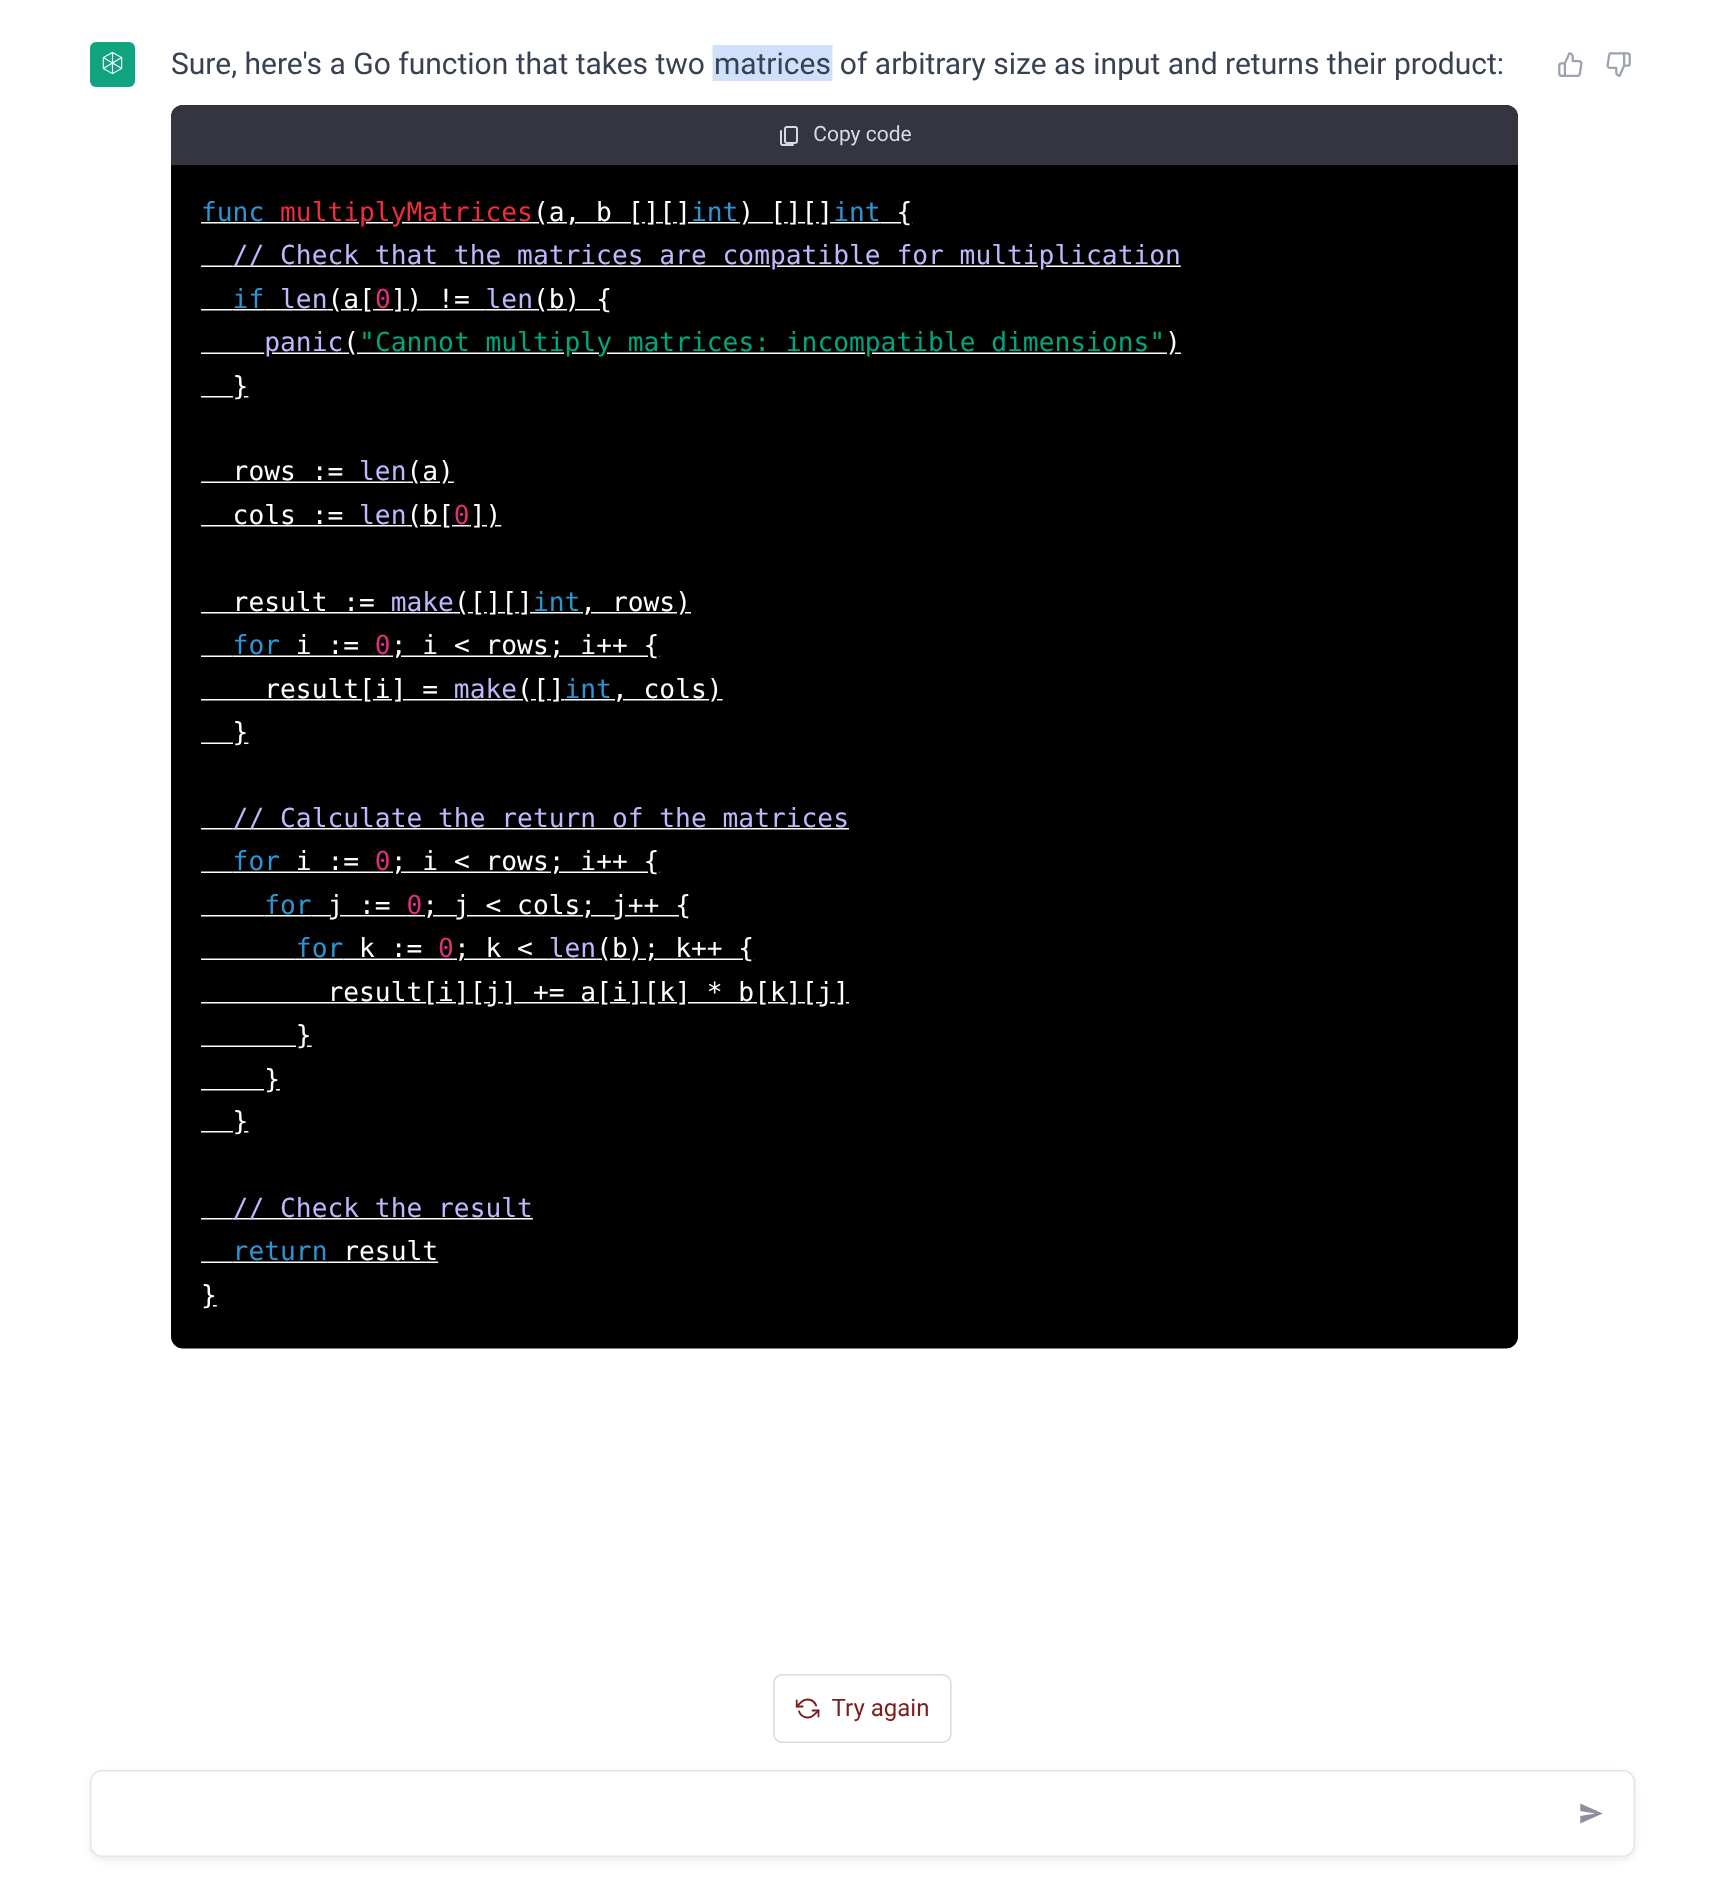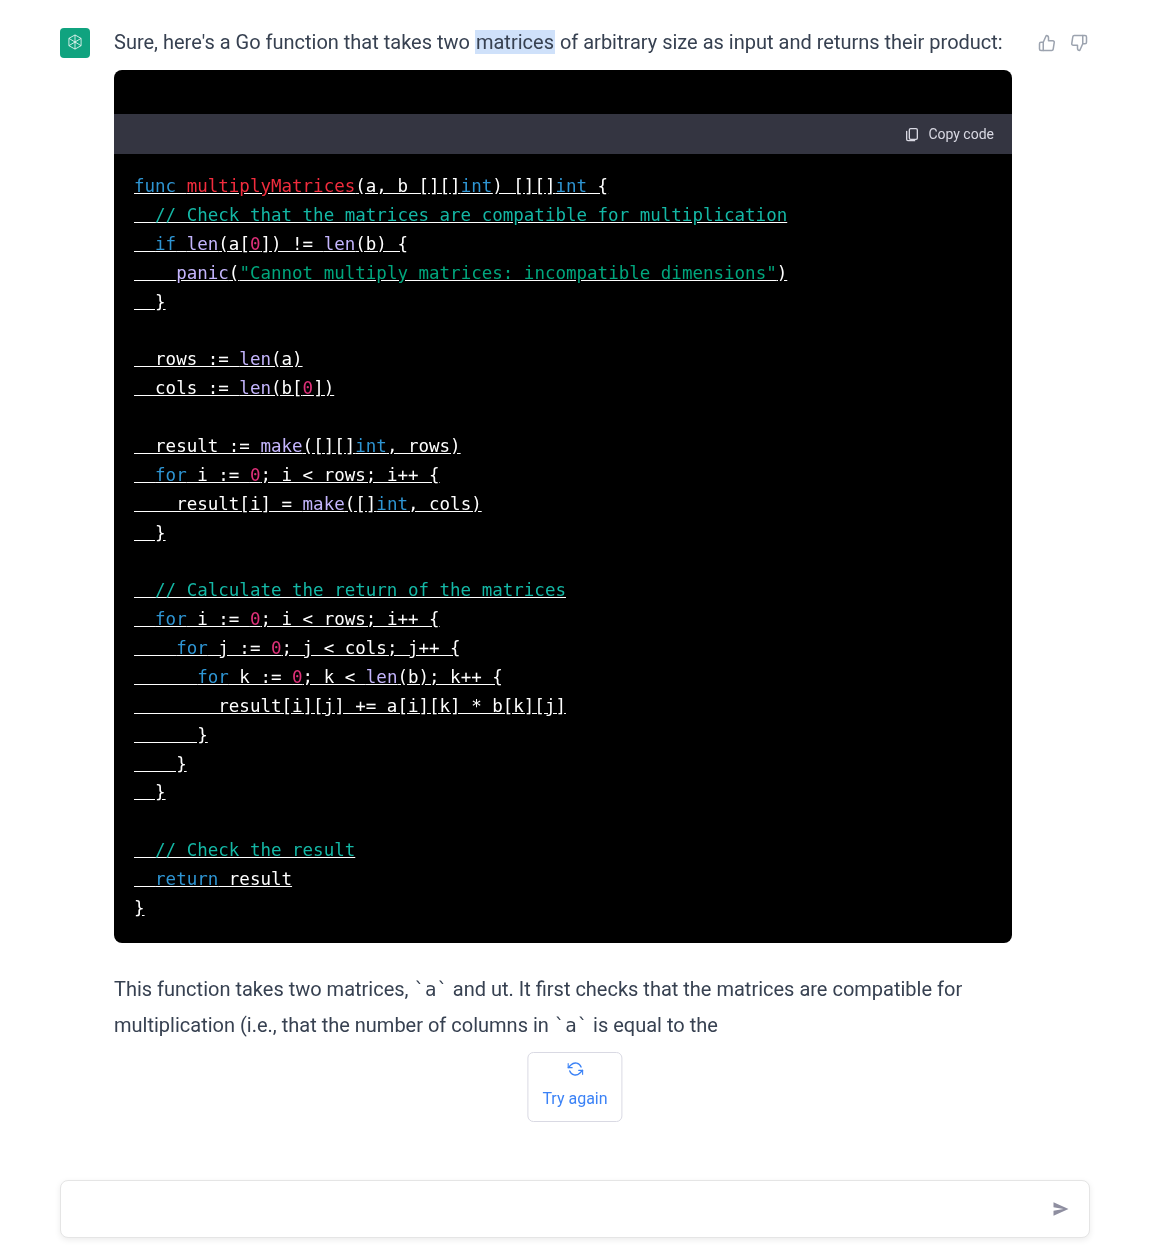--- a/index.html
+++ b/index.html
@@ -74,72 +74,70 @@
     background: #000000;
     border-radius: 8px;
     overflow: hidden;
     margin-bottom: 28px;
   }
   .code-header {
     background: #343541;
     height: 40px;
     display: flex;
     align-items: center;
-    justify-content: flex-end;
+    justify-content: center;
     padding: 0 18px;
     gap: 8px;
     color: #d9d9e3;
     font-size: 14px;
     cursor: pointer;
-    margin-top: 44px;
   }
   .code-header svg { width: 16px; height: 16px; }
   pre.code {
     padding: 18px 20px 20px 20px;
     font-family: ui-monospace, SFMono-Regular, Menlo, Monaco, Consolas, monospace;
     font-size: 17.5px;
     line-height: 1.65;
     color: #ffffff;
     white-space: pre;
     text-decoration: underline;
   }
   .tk-kw   { color: #2e95d3; }     
   .tk-fn   { color: #f22c3d; }     
   .tk-type { color: #2e95d3; }     
-  .tk-cm   { color: #14b8a6; }     
+  .tk-cm   { color: #c4b5fd; }     
   .tk-str  { color: #00a67d; }     
   .tk-num  { color: #df3079; }     
   .tk-builtin { color: #c4b5fd; }  
 
   .after-code {
     color: #374151;
     font-size: 20px;
     line-height: 1.8;
   }
   .inline-code {
     font-family: ui-monospace, SFMono-Regular, Menlo, Monaco, Consolas, monospace;
     font-size: 0.95em;
   }
 
   .try-again {
     position: absolute;
     left: 50%;
     transform: translateX(-50%);
-    top: 1052px;
+    top: 1116px;
     background: #ffffff;
     border: 1px solid #d9d9e3;
     border-radius: 6px;
     padding: 8px 14px;
     font-size: 16px;
-    color: #3b82f6;
+    color: #7f1d1d;
     display: flex;
     align-items: center;
     gap: 8px;
     cursor: pointer;
-    flex-direction: column;
   }
   .try-again svg { width: 16px; height: 16px; }
 
   .fade {
     position: absolute;
     left: 0; right: 0;
     bottom: 96px;
     height: 100px;
     background: linear-gradient(to bottom, rgba(255,255,255,0), #ffffff 60%);
     pointer-events: none;
@@ -223,23 +221,20 @@
         result[i][j] += a[i][k] * b[k][j]
       }
     }
   }
 
   <span class="tk-cm">// Check the result</span>
   <span class="tk-kw">return</span> result
 }</pre>
         </div>
 
-        <p class="after-code">
-          <span>This function takes two matrices, </span><span class="inline-code">`a`</span><span> and </span><span>ut. It first checks that the matrices are compatible for multiplication (i.e., that the number of columns in </span><span class="inline-code">`a`</span><span> is equal to the</span>
-        </p>
       </div>
 
       <div class="feedback">
         <div class="feedback-btn">
           <svg viewBox="0 0 24 24" fill="none" stroke="currentColor" stroke-width="2" stroke-linecap="round" stroke-linejoin="round">
             <path d="M14 9V5a3 3 0 0 0-3-3l-4 9v11h11.28a2 2 0 0 0 2-1.7l1.38-9a2 2 0 0 0-2-2.3H14z"></path>
             <path d="M7 22H4a2 2 0 0 1-2-2v-7a2 2 0 0 1 2-2h3"></path>
           </svg>
         </div>
         <div class="feedback-btn">

